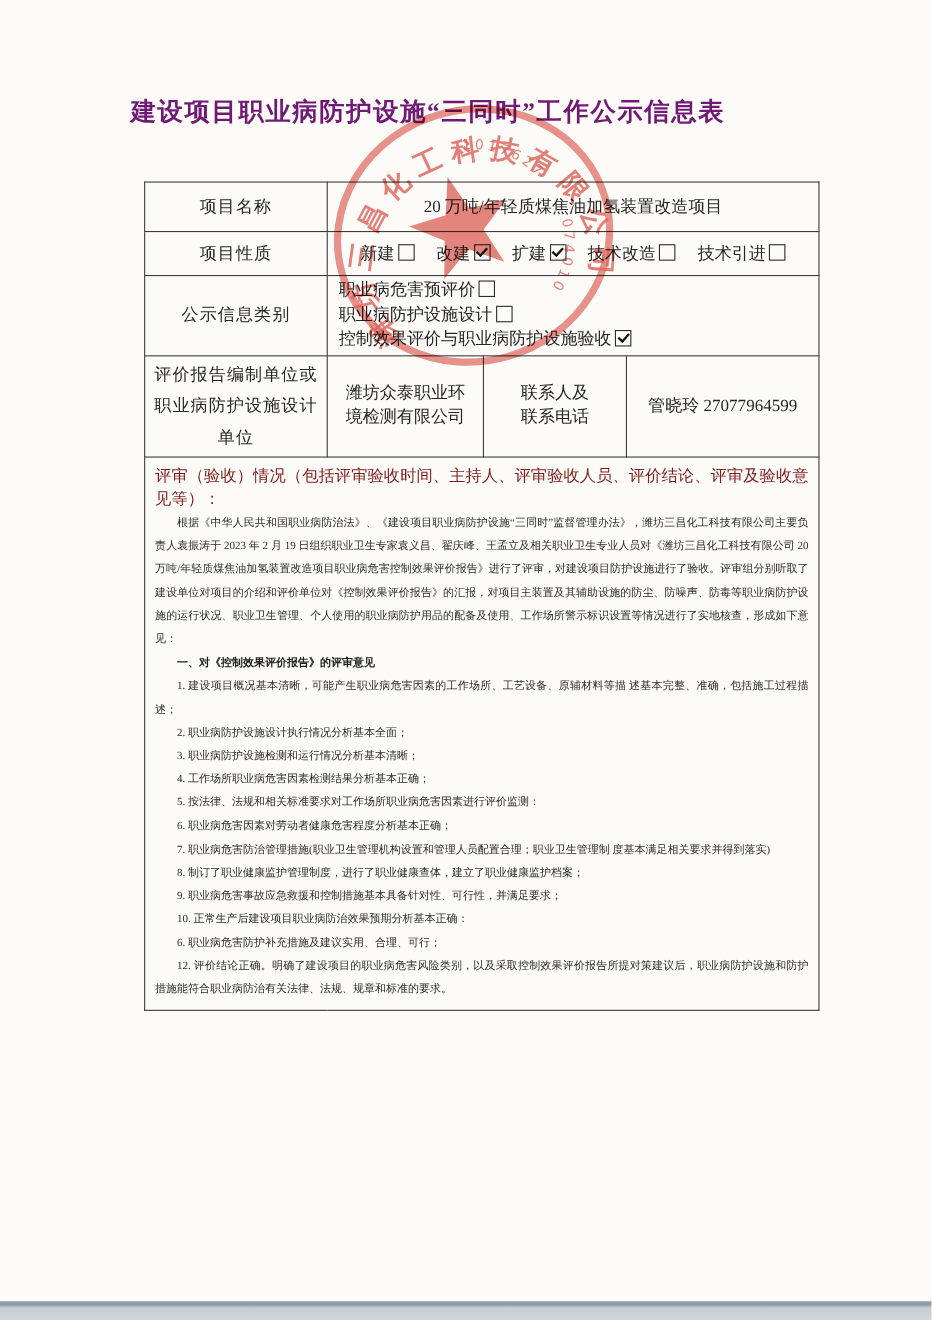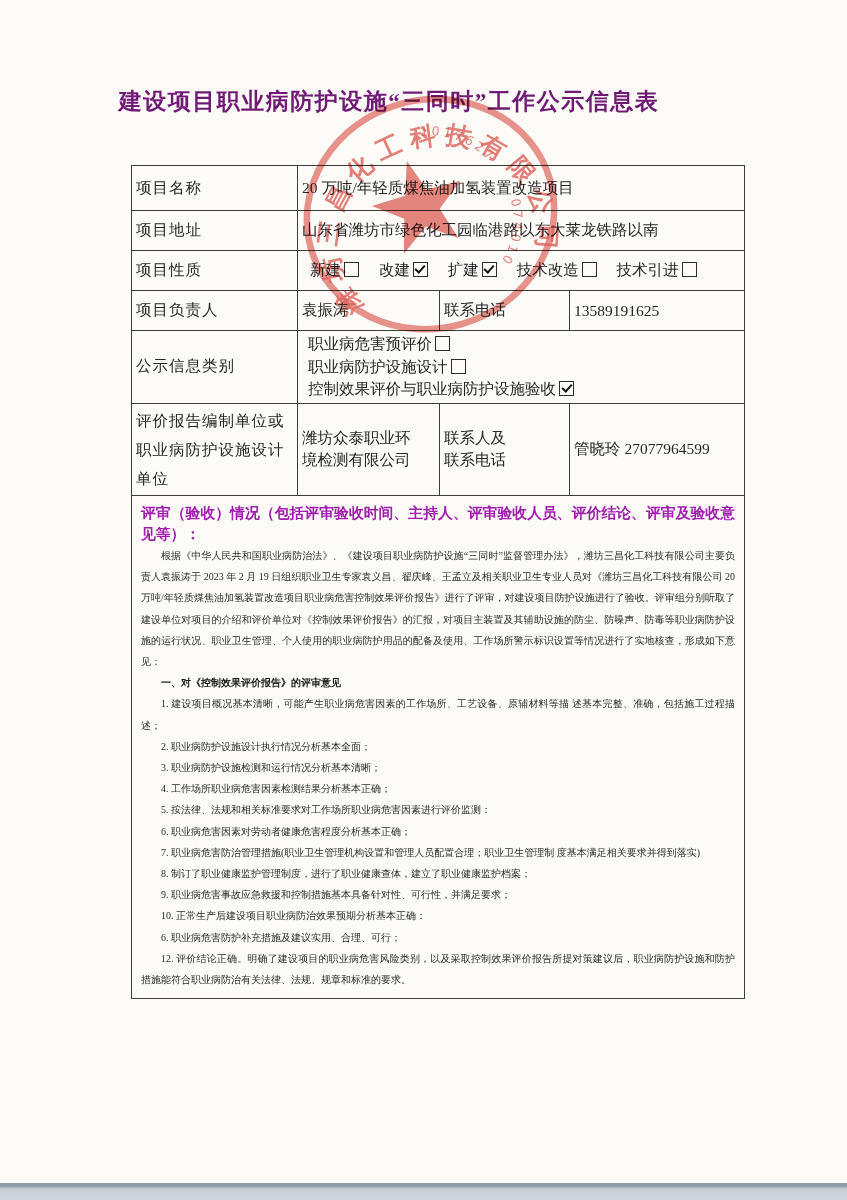--- a/index.html
+++ b/index.html
@@ -14,21 +14,21 @@
     text-align:center;font-size:23px;font-weight:bold;
     letter-spacing:1.5px;color:#701a75;
   }
   .doc-table{
     position:absolute;left:131px;top:165px;width:613px;
     border-collapse:collapse;table-layout:fixed;
   }
   .doc-table td{
     border:1.6px solid #3d3d3d;
     font-size:15.5px;color:#262626;
-    text-align:left;vertical-align:middle;
+    text-align:center;vertical-align:middle;
     padding:2px 4px;
   }
   .doc-table td.lbl{letter-spacing:1px;}
   tr.r1{height:45px;} tr.r2{height:40px;} tr.r3{height:40px;}
   tr.r4{height:40px;} tr.r5{height:68px;} tr.r6{height:77px;}
   .cat-cell{text-align:left !important;padding-left:10px !important;}
   .cat-line{line-height:22.5px;white-space:nowrap;}
   .nature-cell{white-space:nowrap;}
   .opt{margin:0 8px;}
   .cb{
@@ -41,21 +41,21 @@
     border-left:2px solid #101010;border-bottom:2px solid #101010;
     transform:rotate(-48deg);
   }
   .unit-label{display:inline-block;max-width:150px;line-height:29px;}
   .company-wrap{display:inline-block;max-width:112px;line-height:22px;}
   .contact-wrap{display:inline-block;max-width:68px;line-height:22px;}
   .review-cell{
     text-align:left !important;vertical-align:top !important;
     padding:7px 9px 8px 9px !important;
   }
-  .review-cell .hd{font-weight:bold;font-size:14.8px;line-height:21.2px;text-align:justify;color:#a21caf;}
+  .review-cell .hd{font-weight:normal;font-size:14.8px;line-height:21.2px;text-align:justify;color:#7f1d1d;}
   .review-cell .ln{font-size:10px;line-height:21.2px;text-indent:2em;text-align:justify;color:#2a2a2a;}
   .review-cell .sub{font-weight:bold;color:#1d1d1d;}
   .stamp{
     position:absolute;left:297px;top:90px;width:268px;height:248px;
     transform:rotate(-16deg);
     mix-blend-mode:multiply;opacity:.88;
     pointer-events:none;
   }
   .stamp .stext{font-family:"Liberation Serif","DejaVu Serif",serif;font-size:25px;font-weight:bold;letter-spacing:8px;fill:#dc4f47;fill-opacity:.82;}
   .stamp .snum{font-family:"DejaVu Sans","Liberation Sans",sans-serif;font-size:12.5px;letter-spacing:3px;fill:#dc4f47;fill-opacity:.8;}
@@ -74,39 +74,29 @@
     <col style="width:166px">
       <col style="width:142px">
       <col style="width:130px">
       <col style="width:175px">
   </colgroup>
   <tbody>
       <tr class="r1">
     <td class="lbl">项目名称</td>
     <td colspan="3">20 万吨/年轻质煤焦油加氢装置改造项目</td>
   </tr>
-  <tr class="r2">
-    <td class="lbl">项目地址</td>
-    <td colspan="3">山东省潍坊市绿色化工园临港路以东大莱龙铁路以南</td>
-  </tr>
   <tr class="r3">
     <td class="lbl">项目性质</td>
     <td colspan="3" class="nature-cell">
       <span class="opt"><span>新建</span><span class="cb"></span></span>
       <span class="opt"><span>改建</span><span class="cb checked"></span></span>
       <span class="opt"><span>扩建</span><span class="cb checked"></span></span>
       <span class="opt"><span>技术改造</span><span class="cb"></span></span>
       <span class="opt"><span>技术引进</span><span class="cb"></span></span>
     </td>
-  </tr>
-  <tr class="r4">
-    <td class="lbl">项目负责人</td>
-    <td>袁振涛</td>
-    <td>联系电话</td>
-    <td>13589191625</td>
   </tr>
   <tr class="r5">
     <td class="lbl">公示信息类别</td>
     <td colspan="3" class="cat-cell">
       <div class="cat-line"><span>职业病危害预评价</span><span class="cb"></span></div>
       <div class="cat-line"><span>职业病防护设施设计</span><span class="cb"></span></div>
       <div class="cat-line"><span>控制效果评价与职业病防护设施验收</span><span class="cb checked"></span></div>
     </td>
   </tr>
   <tr class="r6">

